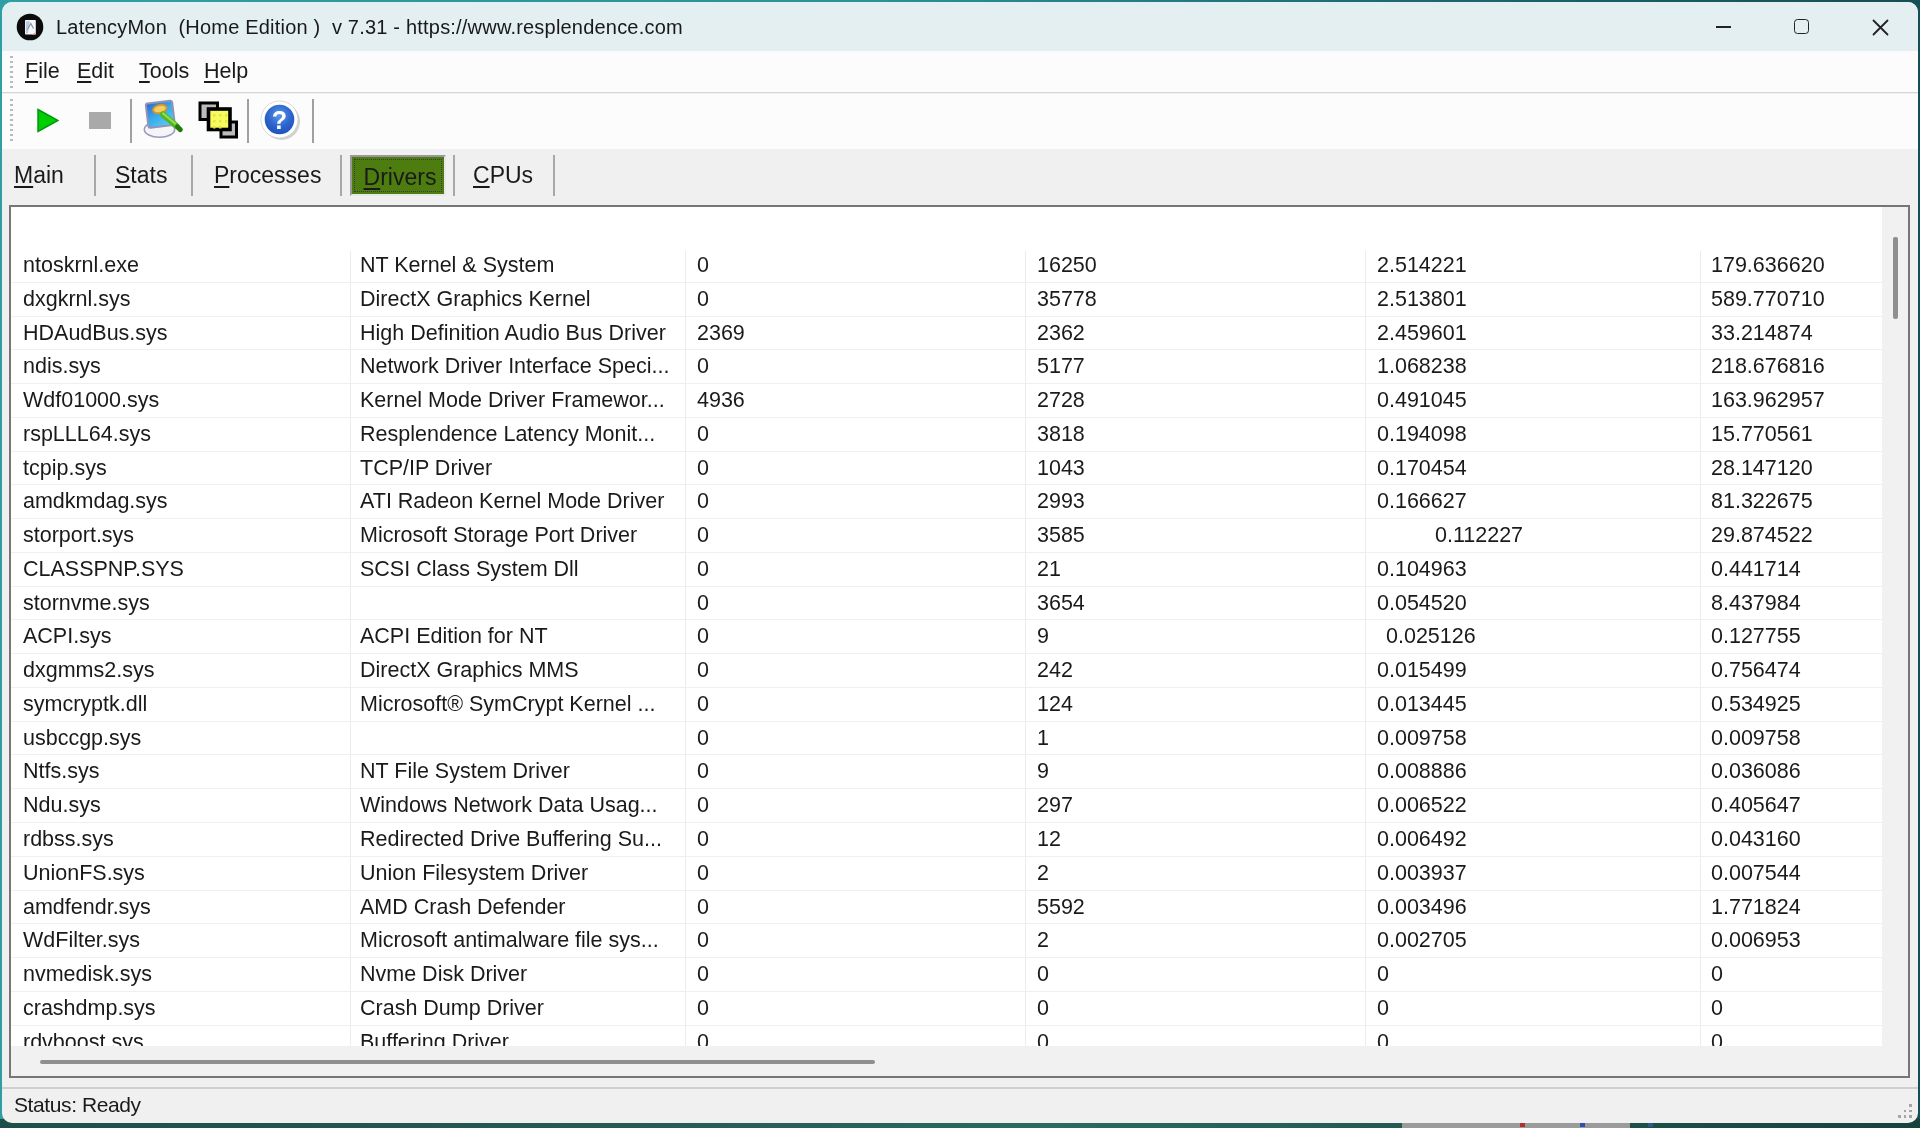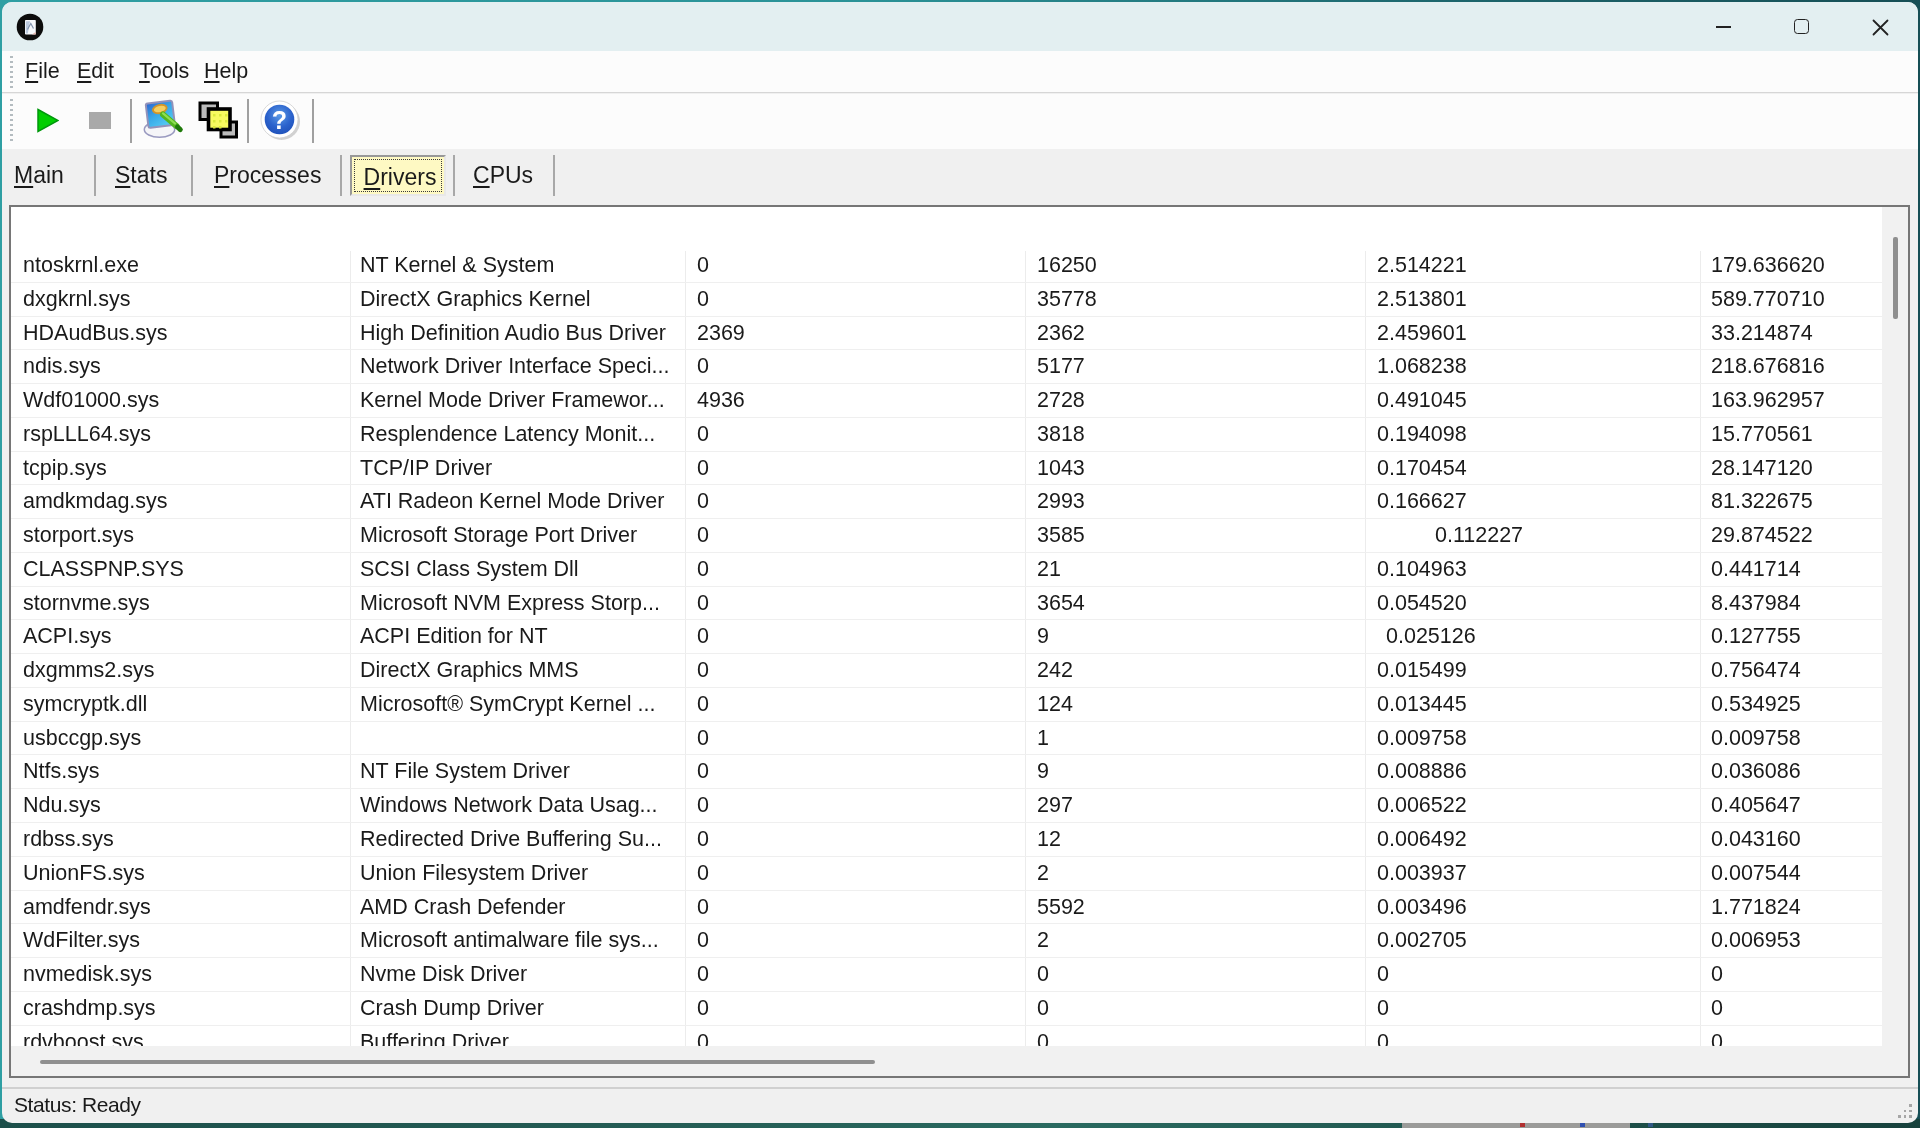--- a/index.html
+++ b/index.html
@@ -21,21 +21,21 @@
 .grip {position:absolute; width:3px; background-image:repeating-linear-gradient(to bottom,#b4bcc0 0px,#b4bcc0 2px,rgba(0,0,0,0) 2px,rgba(0,0,0,0) 5px);}
 .mi {position:absolute; top:0; line-height:41px; font-size:21.5px;}
 u, .u {text-decoration:underline; text-underline-offset:3px; text-decoration-thickness:1.5px;}
 
 .tl {position:absolute; left:0; top:92px; width:100%; height:55px; background:#fcfcfc;}
 .tsep {position:absolute; top:5px; width:2px; height:44px; background:#a0a0a0;}
 .stopbtn {position:absolute; left:87px; top:110px; width:22px; height:17px; background:#a9a9a9;}
 
 .tab {position:absolute; top:152px; line-height:42px; font-size:23px;}
 .tabsep {position:absolute; top:153px; width:2px; height:41px; background:#a8a8a8;}
-.drvbox {position:absolute; left:348px; top:153px; width:96px; height:41px; background:#fef9c3;
+.drvbox {position:absolute; left:348px; top:153px; width:96px; height:41px; background:#4d7c0f;
  border-top:2px solid #989898; border-left:2px solid #989898; border-right:2px solid #e8e8e8; border-bottom:2px solid #e8e8e8;}
 .drvfocus {position:absolute; left:2px; top:2px; width:88px; height:33px; border:1.5px dotted #3a3a3a;}
 .drvtext {position:absolute; left:0; top:-1px; width:96px; text-align:center; line-height:42px; font-size:23px;}
 
 .tbl {position:absolute; left:7px; top:203px; width:1901px; height:873px; background:#ffffff;
  border:2px solid #767676;}
 .hd {position:absolute; left:0; top:0; width:1897px; height:42px; font-size:21.5px;}
 .hd .c {line-height:42px;}
 .c {position:absolute; top:0; white-space:pre;}
 .hsepline {position:absolute; top:3px; width:1.5px; height:37px; background:#d4d4d4;}
@@ -61,20 +61,21 @@
 <div class="dot" style="left:1648px;background:#305884"></div>
 <div class="win">
   <div class="tb">
     <svg style="position:absolute;left:14px;top:11px" width="28" height="28" viewBox="0 0 28 28">
       <circle cx="14" cy="14" r="13.3" fill="#0c0c0c"></circle>
       <rect x="9" y="7" width="10.8" height="14.6" rx="0.8" fill="#f6f8fc"></rect>
       <polygon points="9.8,8.2 14,8.2 11.8,20.4 9.8,20.4" fill="#bccadf"></polygon>
       <polygon points="19.8,19 19.8,21.6 15.8,21.6" fill="#e2b4ac"></polygon>
       <path d="M11.5 16.5 L14.8 10.5 L17.5 15.5" stroke="#8494ae" stroke-width="1.2" fill="none"></path>
     </svg>
+    <div class="title">LatencyMon&nbsp; (Home Edition )&nbsp; v 7.31 - https://www.resplendence.com</div>
     <div class="btnmin"></div>
     <div class="btnmax"></div>
     <svg style="position:absolute;left:1870px;top:17px" width="17" height="17" viewBox="0 0 17 17">
       <path d="M1.5 1.5 L15.5 15.5 M15.5 1.5 L1.5 15.5" stroke="#222" stroke-width="1.8" stroke-linecap="round"></path>
     </svg>
   </div>
   <div class="mb">
     <div class="grip" style="left:8px; top:5px; height:33px"></div>
     <div class="mi" style="left:23px"><u>F</u>ile</div>
     <div class="mi" style="left:75px"><u>E</u>dit</div>
@@ -231,21 +232,20 @@
 <div class="r">
           <span class="c" style="left:12px">CLASSPNP.SYS</span>
           <span class="c" style="left:349px">SCSI Class System Dll</span>
           <span class="c" style="left:686px">0</span>
           <span class="c" style="left:1026px">21</span>
           <span class="c" style="left:1366px">0.104963</span>
           <span class="c" style="left:1700px">0.441714</span>
         </div>
 <div class="r">
           <span class="c" style="left:12px">stornvme.sys</span>
-          <span class="c" style="left:349px">Microsoft NVM Express Storp...</span>
           <span class="c" style="left:686px">0</span>
           <span class="c" style="left:1026px">3654</span>
           <span class="c" style="left:1366px">0.054520</span>
           <span class="c" style="left:1700px">8.437984</span>
         </div>
 <div class="r">
           <span class="c" style="left:12px">ACPI.sys</span>
           <span class="c" style="left:349px">ACPI Edition for NT</span>
           <span class="c" style="left:686px">0</span>
           <span class="c" style="left:1026px">9</span>

